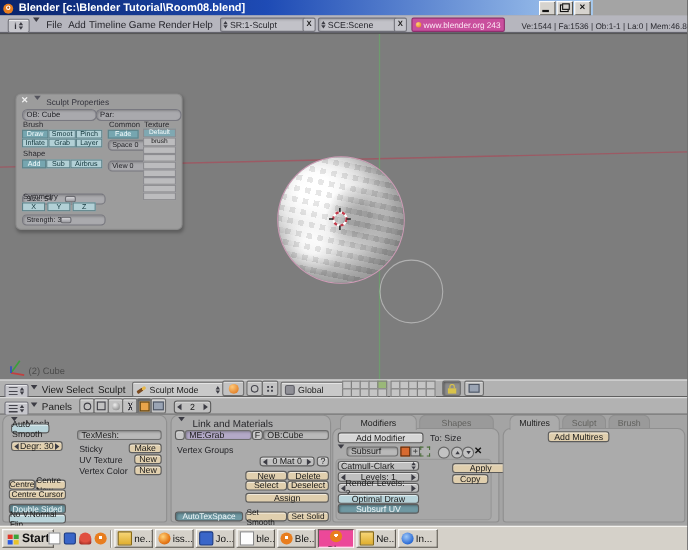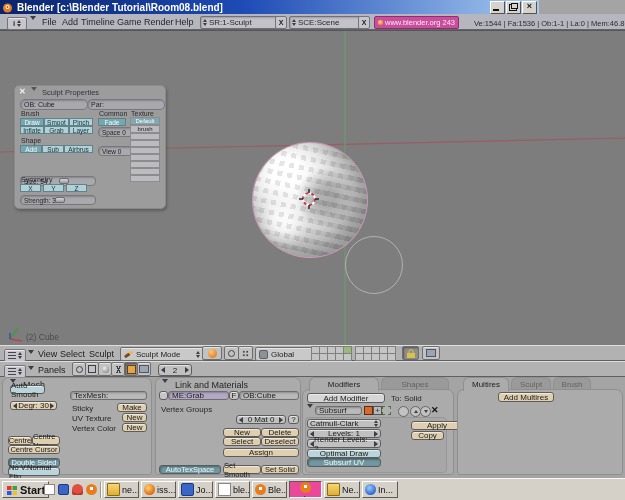--- a/index.html
+++ b/index.html
@@ -518,21 +518,21 @@
     <div class="tab active" style="left:309px;top:0;width:70px;">
         <span>Modifiers</span>
       </div>
     <div class="tab inactive" style="left:381px;top:0;width:68px;">
         <span>Shapes</span>
       </div>
     <div class="panel" style="left:302px;top:12px;width:152px;height:86px;z-index:2;">
       <div class="b white" style="left:4px;top:3px;width:78px;height:10px;">
           <span>Add Modifier</span>
         </div>
-      <span class="plabel" style="left:88px;top:4px;">To: Solid</span>
+      <span class="plabel" style="left:88px;top:4px;">To: Size</span>
       <div class="abs" style="left:4px;top:18px;"><span class="tri-d"></span></div>
       <div class="field" style="left:12px;top:16px;width:47px;height:9px;">
           <span>Subsurf</span>
         </div>
       <div class="abs" style="left:61px;top:16px;width:9px;height:9px;background:#d86a30;border:1px solid #5c2e0e;box-sizing:border-box;"></div>
       <div class="abs" style="left:70px;top:16px;width:9px;height:9px;background:#b8b8b8;border:1px solid #555;box-sizing:border-box;color:#333;font-size:8px;line-height:7px;text-align:center;">+</div>
       <div class="abs" style="left:79px;top:16px;width:9px;height:9px;border:1px dashed #4e6e3e;box-sizing:border-box;background:#b0b0b0;"></div>
       <div class="roundbtn" style="left:95px;top:16px;"></div>
       <div class="roundbtn" style="left:107px;top:16px;">
           <span class="tri-u"></span>

